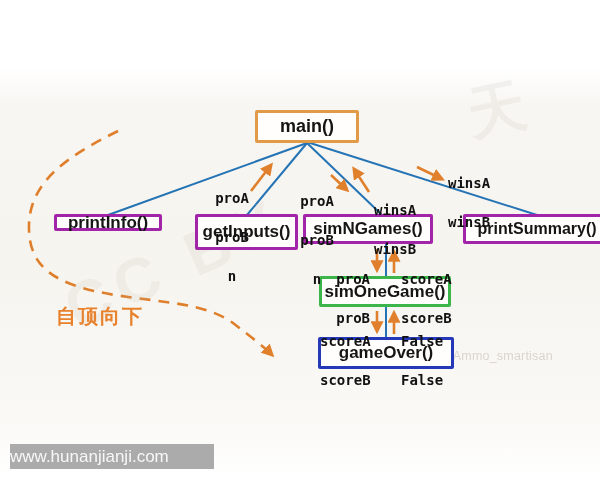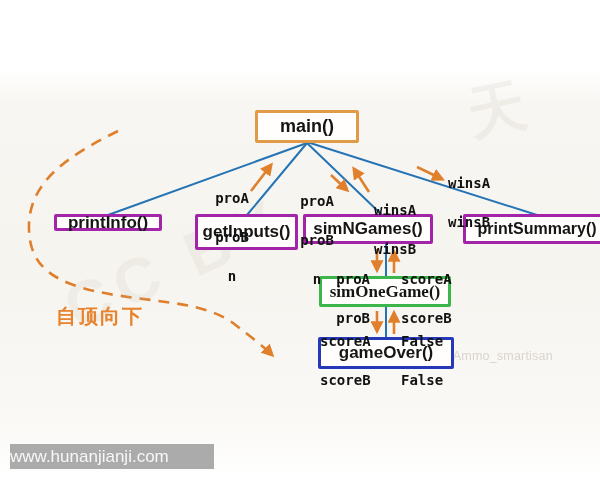--- a/index.html
+++ b/index.html
@@ -18,21 +18,21 @@
     position:absolute;display:flex;align-items:center;justify-content:center;
     background:#fffefd;border:3px solid #A224A8;border-radius:2px;
     font-weight:bold;color:#151515;font-size:17px;letter-spacing:0px;
     box-sizing:border-box;
   }
   .node-main{left:255px;top:110px;width:104px;height:33px;border-color:#E09A48;font-size:18px;}
   .node-printinfo{left:54px;top:214px;width:108px;height:17px;}
   .node-getinputs{left:195px;top:214px;width:103px;height:36px;}
   .node-simngames{left:303px;top:214px;width:130px;height:30px;}
   .node-printsummary{left:463px;top:214px;width:148px;height:30px;font-size:16px;align-items:center;}
-  .node-simonegame{left:319px;top:276px;width:132px;height:31px;border-color:#3CB54A;font-family:Liberation Serif, serif;}
+  .node-simonegame{left:319px;top:276px;width:132px;height:31px;border-color:#3CB54A;}
   .node-gameover{left:318px;top:337px;width:136px;height:32px;border-color:#2438B8;}
 
   .elabel{
     position:absolute;font-family:"DejaVu Sans Mono",monospace;
     font-weight:bold;font-size:14px;line-height:13px;color:#111;white-space:pre;
   }
   .elabel span{display:block;}
   .lab-getinputs{left:208px;top:166px;width:48px;text-align:center;}
   .lab-simngames-args{left:293px;top:169px;width:48px;text-align:center;}
   .lab-simngames-ret{left:374px;top:178px;width:52px;text-align:left;}

